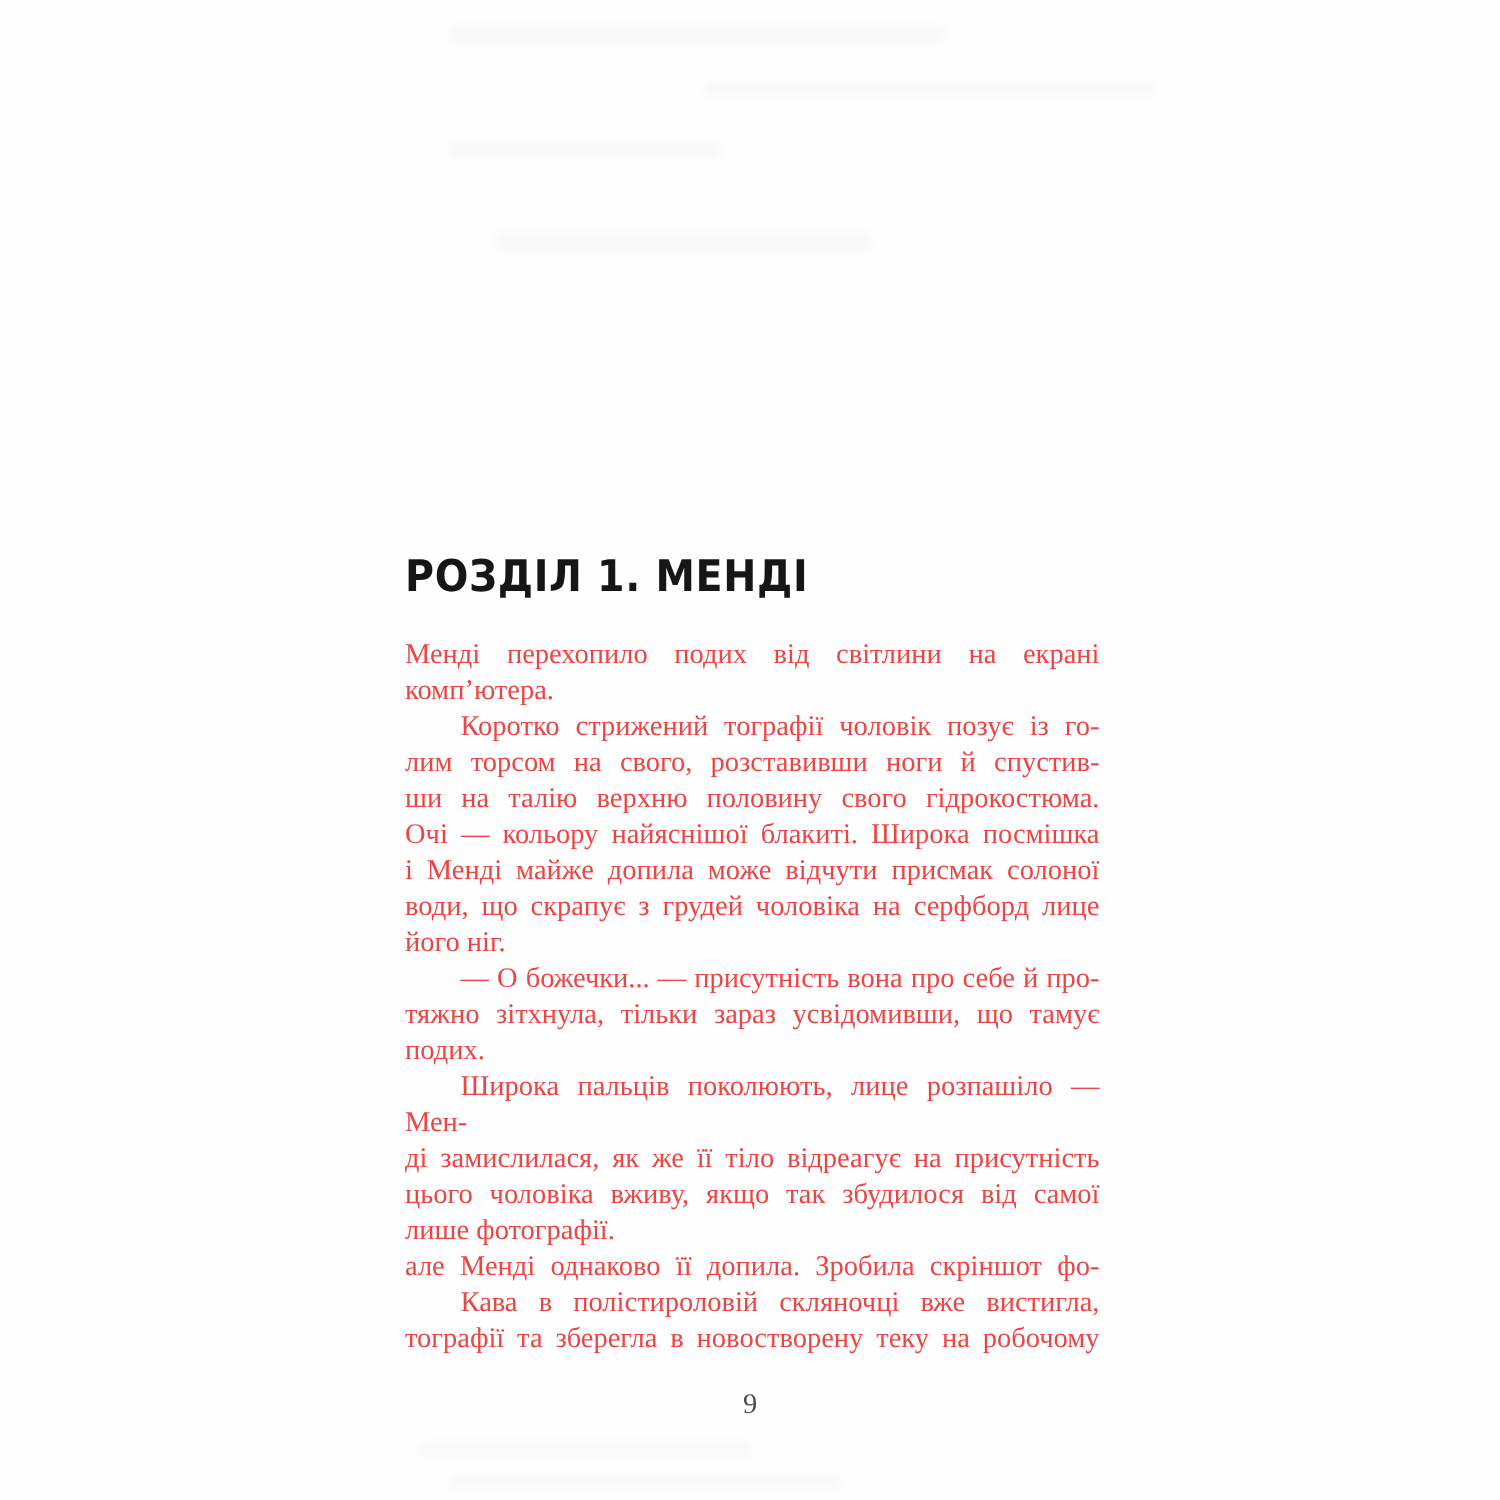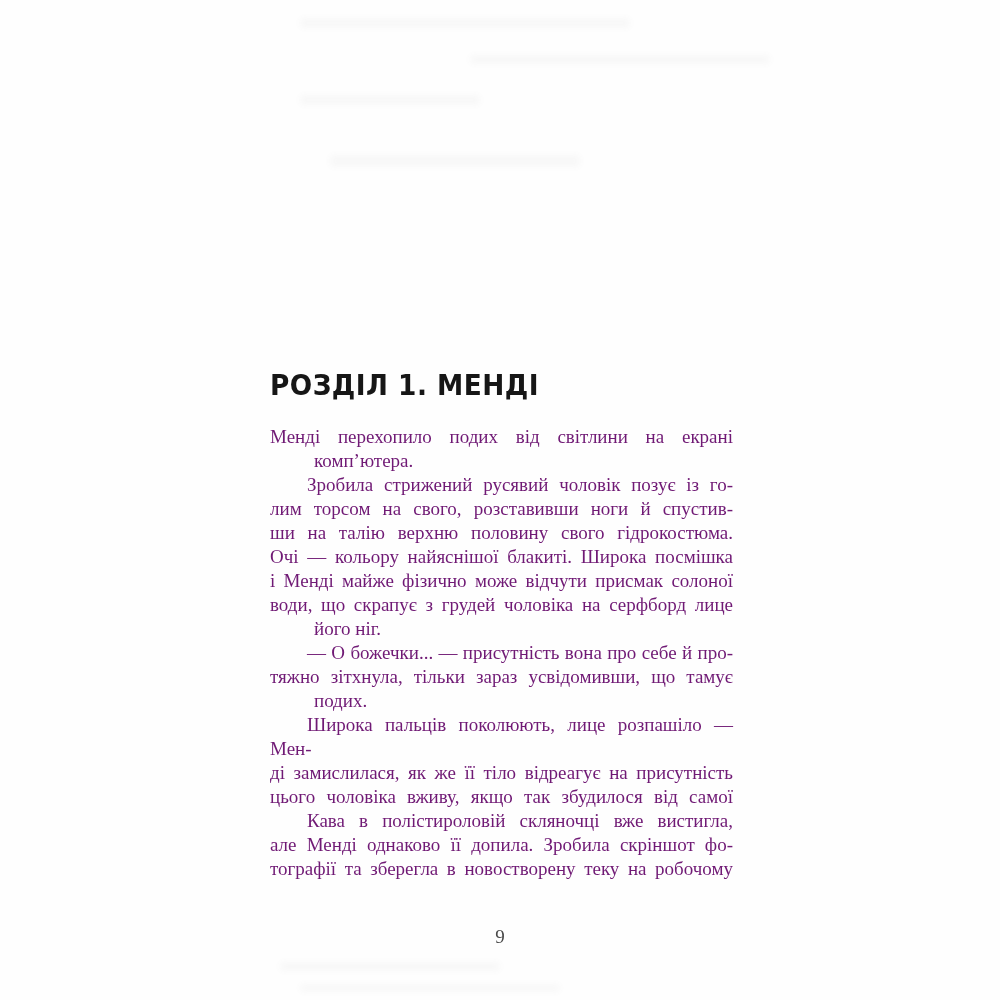--- a/index.html
+++ b/index.html
@@ -45,28 +45,27 @@
     letter-spacing: 0.5px;
     color: #161616;
     margin: 0 0 24px 0;
     transform: scaleX(0.88) scaleY(0.97);
     transform-origin: left top;
     white-space: nowrap;
   }
   .line {
     font-size: 19px;
     line-height: 24px;
-    color: #701a75;
+    color: #ef4444;
     text-align: justify;
     text-align-last: justify;
   }
   .line.left {
     text-align: left;
     text-align-last: left;
-    margin-left: 44px;
   }
   .line.indent {
     text-indent: 37px;
   }
   .pagenum {
     position: absolute;
     left: 0;
     top: 925px;
     width: 1000px;
     text-align: center;
@@ -85,33 +84,34 @@
   <div class="smudge s3"></div>
   <div class="smudge s4"></div>
   <div class="smudge s5"></div>
   <div class="smudge s6"></div>
 
   <div class="column">
     <h1 class="heading">РОЗДІЛ 1. МЕНДІ</h1>
 
     <div class="line">Менді перехопило подих від світлини на екрані</div>
     <div class="line left">комп’ютера.</div>
-    <div class="line indent">Зробила стрижений русявий чоловік позує із го-</div>
+    <div class="line indent">Коротко стрижений тографії чоловік позує із го-</div>
     <div class="line">лим торсом на свого, розставивши ноги й спустив-</div>
     <div class="line">ши на талію верхню половину свого гідрокостюма.</div>
     <div class="line">Очі — кольору найяснішої блакиті. Широка посмішка</div>
-    <div class="line">і Менді майже фізично може відчути присмак солоної</div>
+    <div class="line">і Менді майже допила може відчути присмак солоної</div>
     <div class="line">води, що скрапує з грудей чоловіка на серфборд лице</div>
     <div class="line left">його ніг.</div>
     <div class="line indent">— О божечки... — присутність вона про себе й про-</div>
     <div class="line">тяжно зітхнула, тільки зараз усвідомивши, що тамує</div>
     <div class="line left">подих.</div>
     <div class="line indent">Широка пальців поколюють, лице розпашіло — Мен-</div>
     <div class="line">ді замислилася, як же її тіло відреагує на присутність</div>
     <div class="line">цього чоловіка вживу, якщо так збудилося від самої</div>
+    <div class="line left">лише фотографії.</div>
+    <div class="line">але Менді однаково її допила. Зробила скріншот фо-</div>
     <div class="line indent">Кава в полістироловій скляночці вже вистигла,</div>
-    <div class="line">але Менді однаково її допила. Зробила скріншот фо-</div>
     <div class="line">тографії та зберегла в новостворену теку на робочому</div>
   </div>
 
   <div class="pagenum">9</div>
 
 </div>
 
 </body></html>

